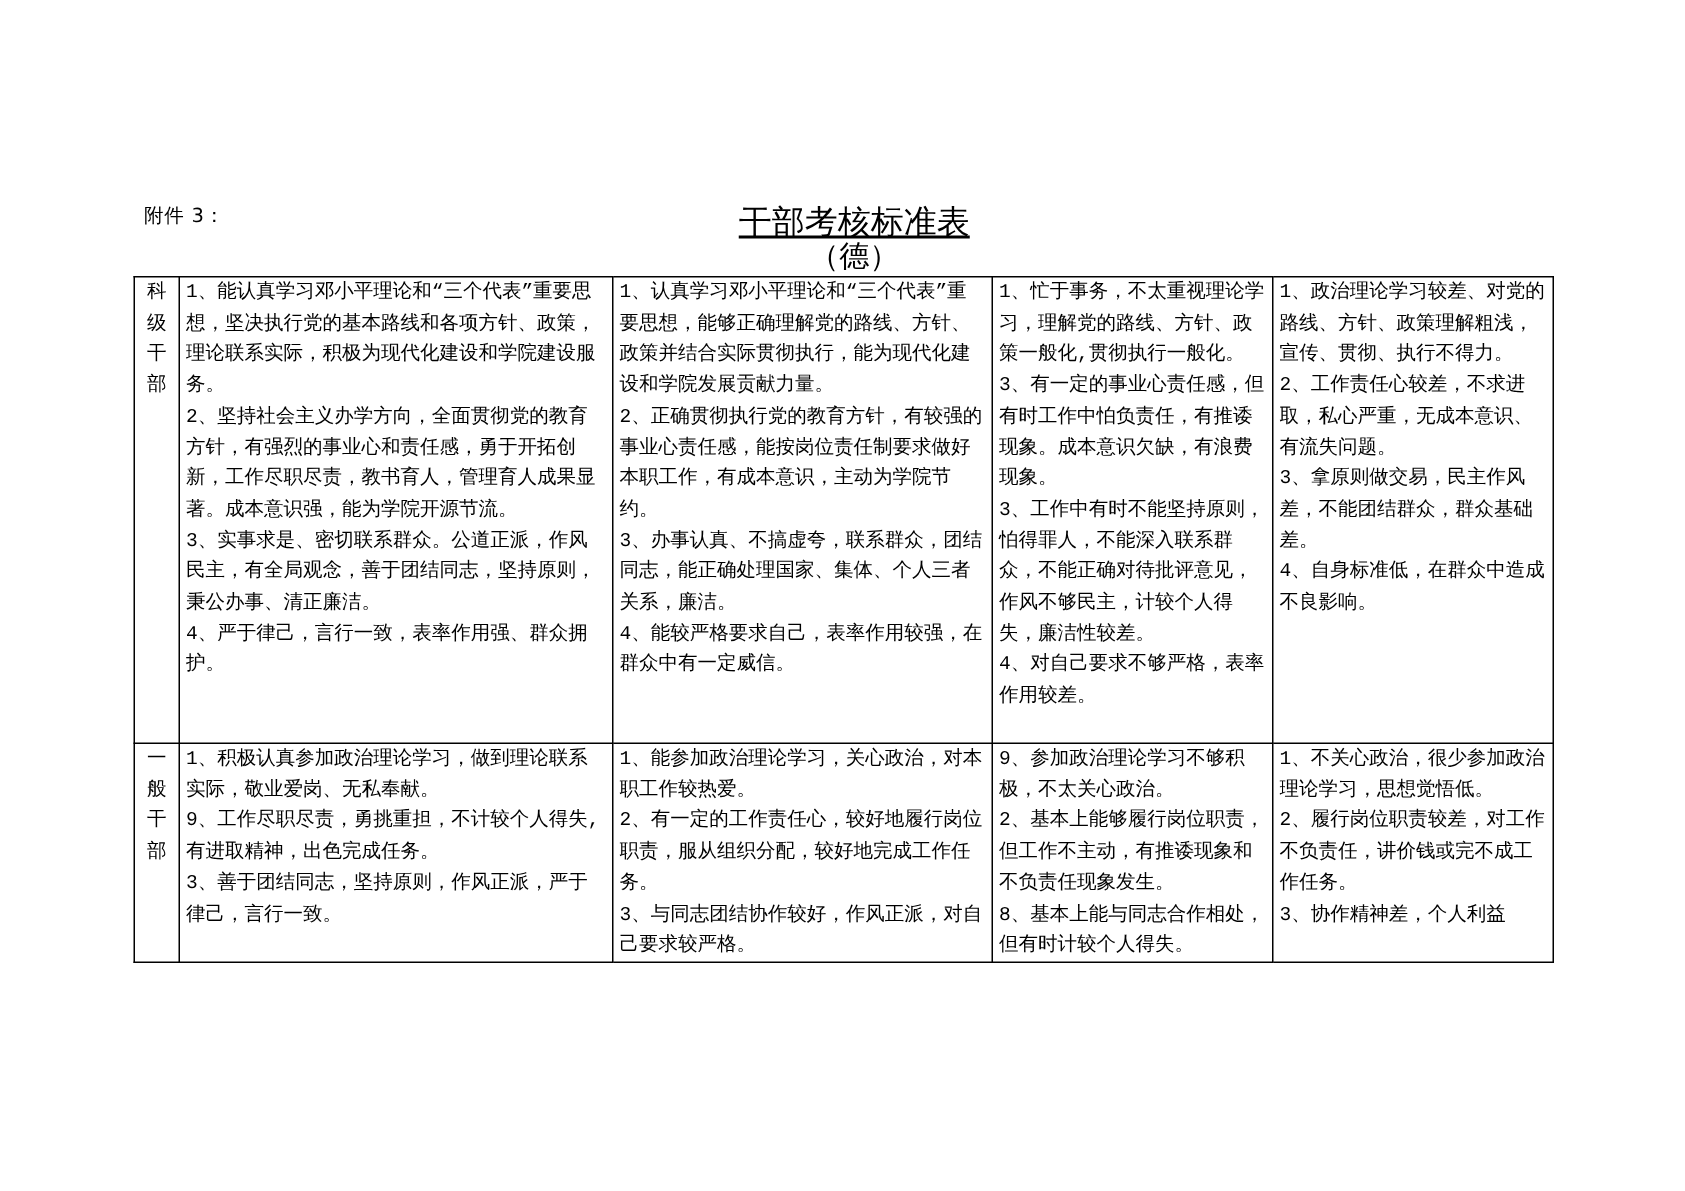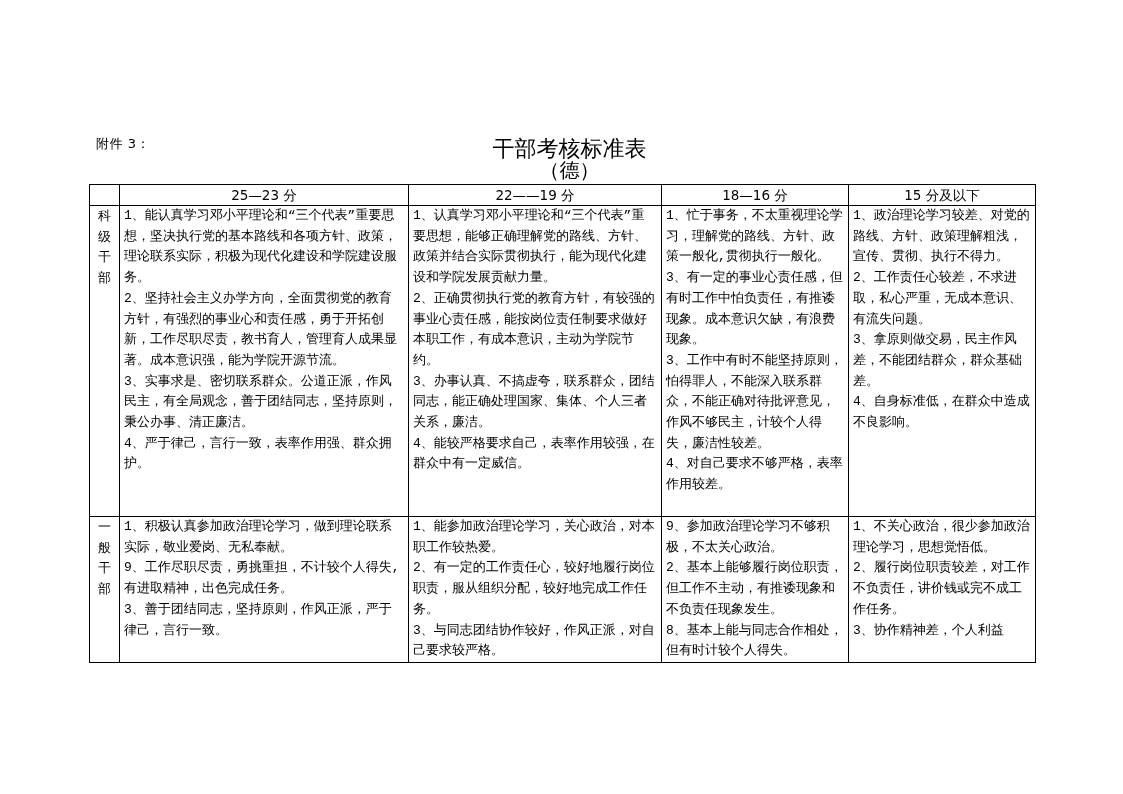--- a/index.html
+++ b/index.html
@@ -5,21 +5,21 @@
   html, body { margin: 0; padding: 0; }
   body {
     width: 1123px; height: 794px; background: #ffffff; position: relative; overflow: hidden;
     font-family: "DejaVu Sans", "Liberation Sans", sans-serif; color: #000;
   }
   .attachment {
     position: absolute; left: 96px; top: 135px; font-size: 13px; letter-spacing: 0.5px;
   }
   .title {
     position: absolute; left: 0; width: 1123px; top: 136px; text-align: center;
-    font-size: 22px; line-height: 26px; padding-left: 16px; box-sizing: border-box;
+    font-size: 22px; line-height: 26px; padding-left: 16px; box-sizing: border-box; text-decoration: underline;
   }
   .subtitle {
     position: absolute; left: 0; width: 1123px; top: 157px; text-align: center;
     font-size: 20px; line-height: 26px; padding-left: 16px; box-sizing: border-box;
   }
   table.std {
     position: absolute; left: 89px; top: 184px; border-collapse: collapse;
     table-layout: fixed; width: 946px;
   }
   table.std td, table.std th {
@@ -46,27 +46,20 @@
 
 <table class="std">
   <colgroup>
     <col style="width:30px">
     <col style="width:289px">
     <col style="width:253px">
     <col style="width:187px">
     <col style="width:187px">
   </colgroup>
   <tbody>
-      <tr>
-    <th></th>
-    <th>25—23 分</th>
-    <th>22——19 分</th>
-    <th>18—16 分</th>
-    <th>15 分及以下</th>
-  </tr>
 
   <tr class="r1">
     <td class="rank">
       <span>科</span>
       <span>级</span>
       <span>干</span>
       <span>部</span>
     </td>
     <td>
       <span class="item">1、能认真学习邓小平理论和“三个代表”重要思想，坚决执行党的基本路线和各项方针、政策，理论联系实际，积极为现代化建设和学院建设服务。</span>

